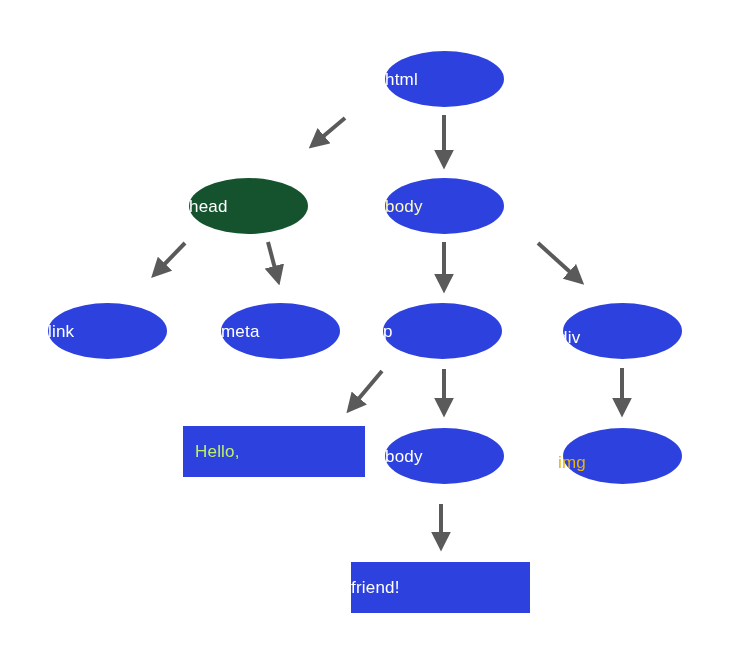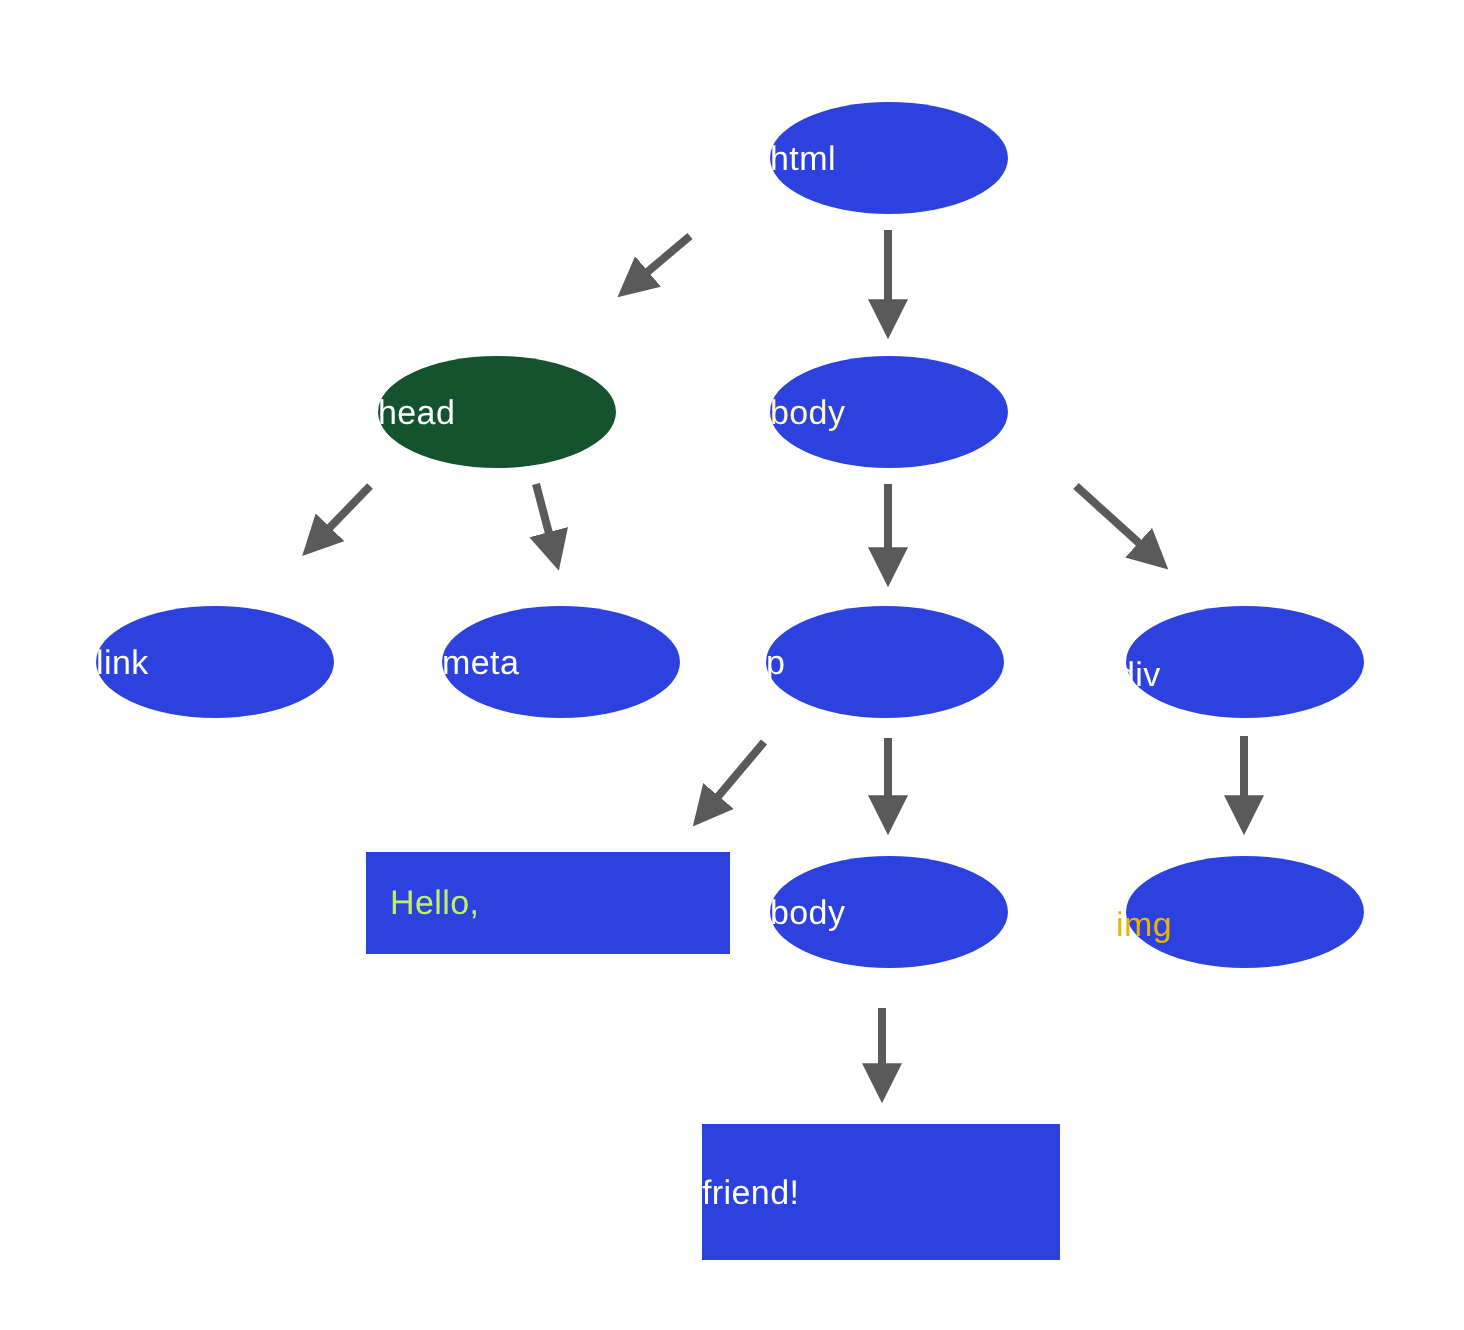--- a/index.html
+++ b/index.html
@@ -102,18 +102,18 @@
       </div>
       <div class="node rect" style="left: 183px; top: 426px; width: 182px; height: 51px; background: rgb(44, 65, 221); color: #bef264;">
         <span class="node-label shift-right">Hello,</span>
       </div>
       <div class="node ellipse" style="left: 385px; top: 428px; width: 119px; height: 56px; background: rgb(44, 65, 221); color: rgb(255, 255, 255);">
         <span class="node-label ">body</span>
       </div>
       <div class="node ellipse" style="left: 563px; top: 428px; width: 119px; height: 56px; background: rgb(44, 65, 221); color: #eab308;">
         <span class="node-label shift-left">img</span>
       </div>
-      <div class="node rect" style="left: 351px; top: 562px; width: 179px; height: 68px; background: rgb(44, 65, 221); color: rgb(255, 255, 255);">
+      <div class="node rect" style="left: 351px; top: 562px; width: 179px; height: 51px; background: rgb(44, 65, 221); color: rgb(255, 255, 255);">
         <span class="node-label ">friend!</span>
       </div>
     </div>
 
 </div>
 
 </body></html>

